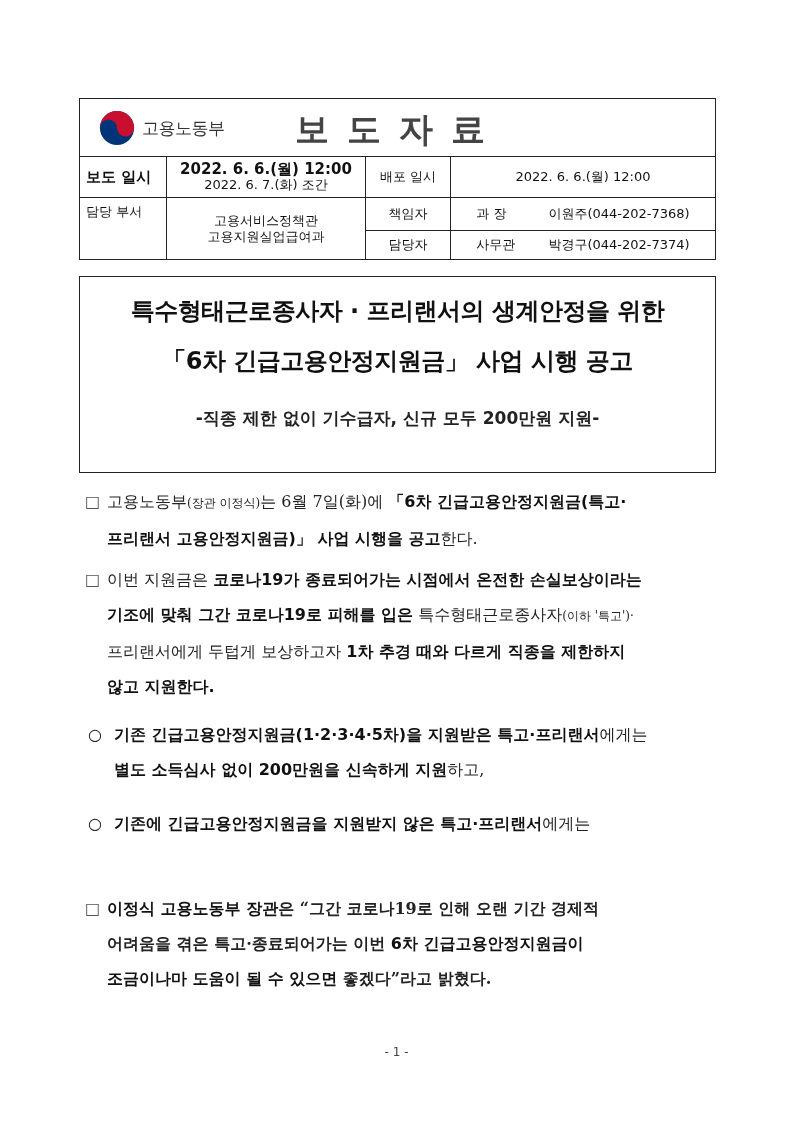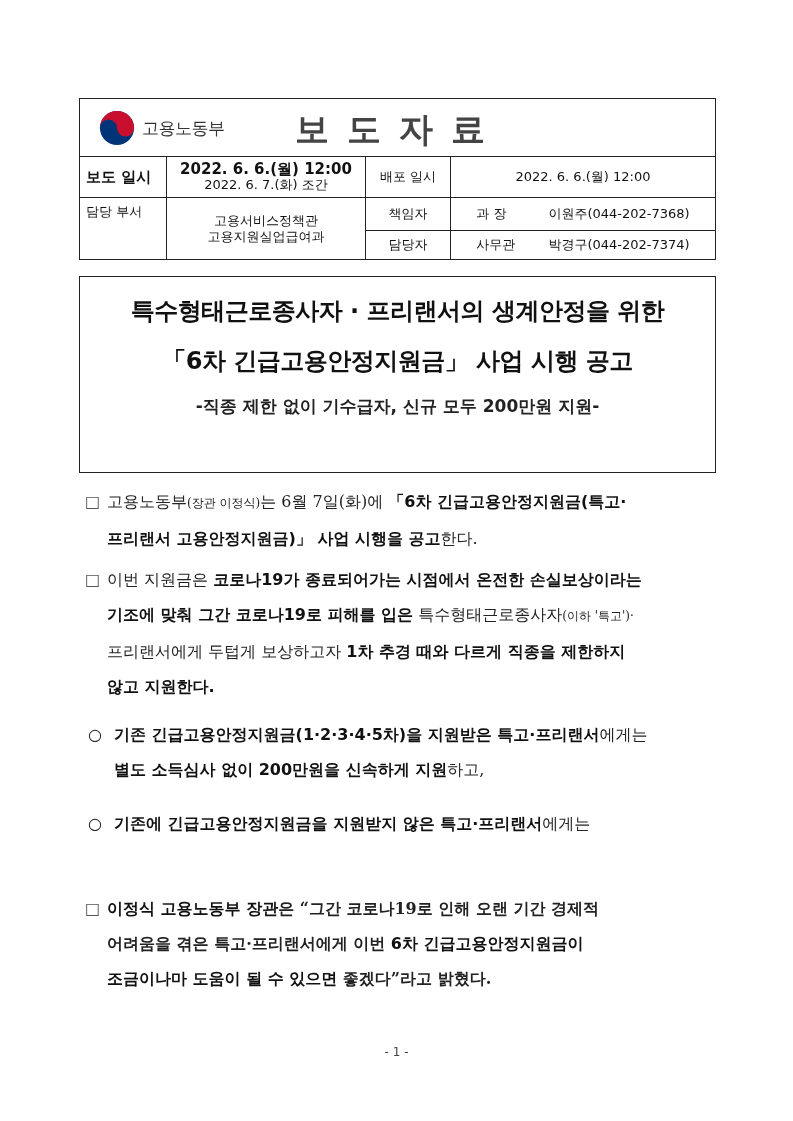--- a/index.html
+++ b/index.html
@@ -33,21 +33,21 @@
   .info-table .r2 td { height: 28px; }
   .info-table .r3 td { height: 24px; }
   .contact { display: inline-block; text-align: left; }
   .contact .role { display: inline-block; width: 68px; }
 
   
   .title-box { position: absolute; left: 79px; top: 276px; width: 637px; height: 197px;
                border: 1.5px solid #222; box-sizing: border-box; text-align: center; }
   .title-line1 { margin-top: 18px; font-size: 24px; font-weight: bold; letter-spacing: -0.5px; }
   .title-line2 { margin-top: 18px; font-size: 24px; font-weight: bold; letter-spacing: -0.5px; }
-  .subtitle { margin-top: 18px; font-size: 17px; font-weight: bold; color: #222; }
+  .subtitle { margin-top: 30px; font-size: 17px; font-weight: bold; color: #222; }
 
   
   .para { position: absolute; left: 85px; width: 635px; font-family: "DejaVu Serif", serif;
           font-size: 16px; line-height: 35px; color: #222; }
   .para .marker { display: inline-block; width: 22px; color: #555; }
   .para .indent { padding-left: 22px; }
   .para b { font-family: "DejaVu Sans", sans-serif; color: #111; }
   .para small { font-size: 12px; }
   .sub { position: absolute; left: 88px; width: 632px; font-family: "DejaVu Serif", serif;
          font-size: 16px; line-height: 35px; color: #222; }
@@ -130,17 +130,17 @@
   <div><span class="marker">○</span><b>기존 긴급고용안정지원금(1·2·3·4·5차)을 지원받은 특고·프리랜서</b><span>에게는</span></div>
   <div class="indent"><b>별도 소득심사 없이 200만원을 신속하게 지원</b><span>하고,</span></div>
 </div>
 
 <div class="sub" style="top:806px;">
   <div><span class="marker">○</span><b>기존에 긴급고용안정지원금을 지원받지 않은 특고·프리랜서</b><span>에게는</span></div>
 </div>
 
 <div class="para" style="top:891px;font-weight:bold;">
   <div><span class="marker">□</span><b>이정식 고용노동부 장관</b><span>은 “그간 코로나19로 인해 오랜 기간 경제적</span></div>
-  <div class="indent"><span>어려움을 겪은 특고·프리랜서에게 이번 </span><b>6차 긴급고용안정지원금이</b></div>
+  <div class="indent"><span>어려움을 겪은 특고·종료되어가는 이번 </span><b>6차 긴급고용안정지원금이</b></div>
   <div class="indent"><b>조금이나마 도움이 될 수 있으면</b><span> 좋겠다”라고 밝혔다.</span></div>
 </div>
 
 <div class="page-num">- 1 -</div>
 
 </body></html>

